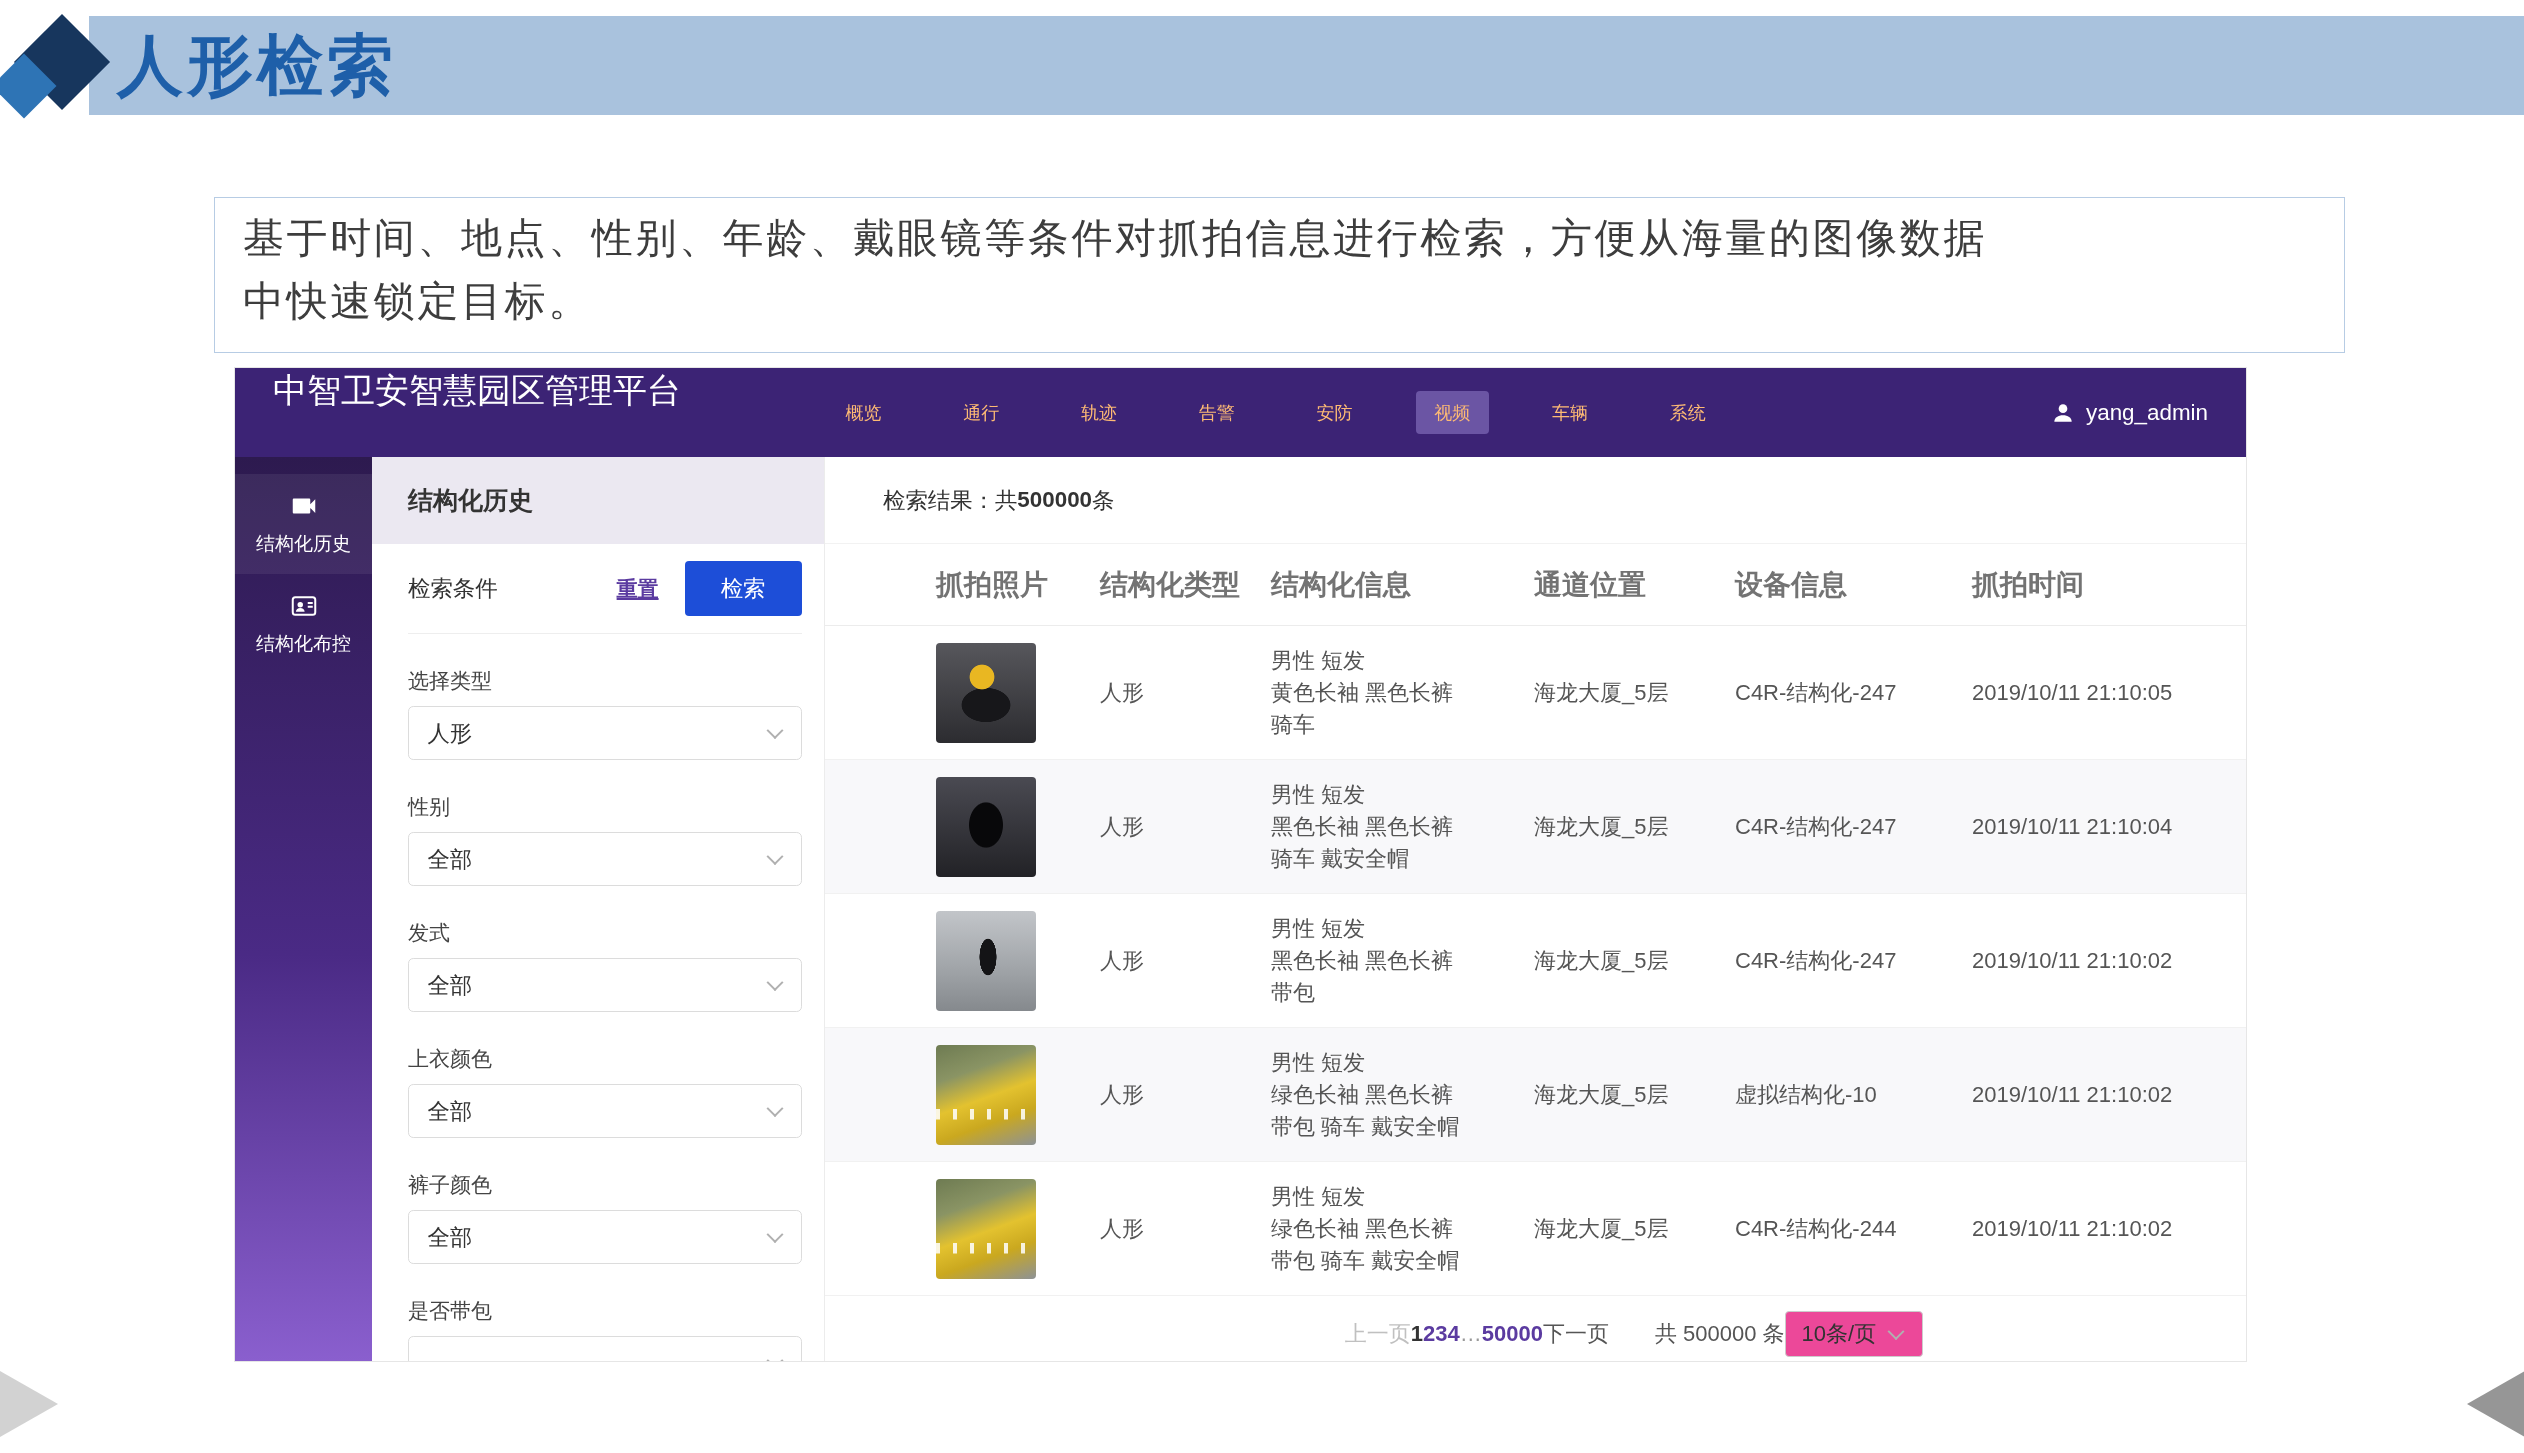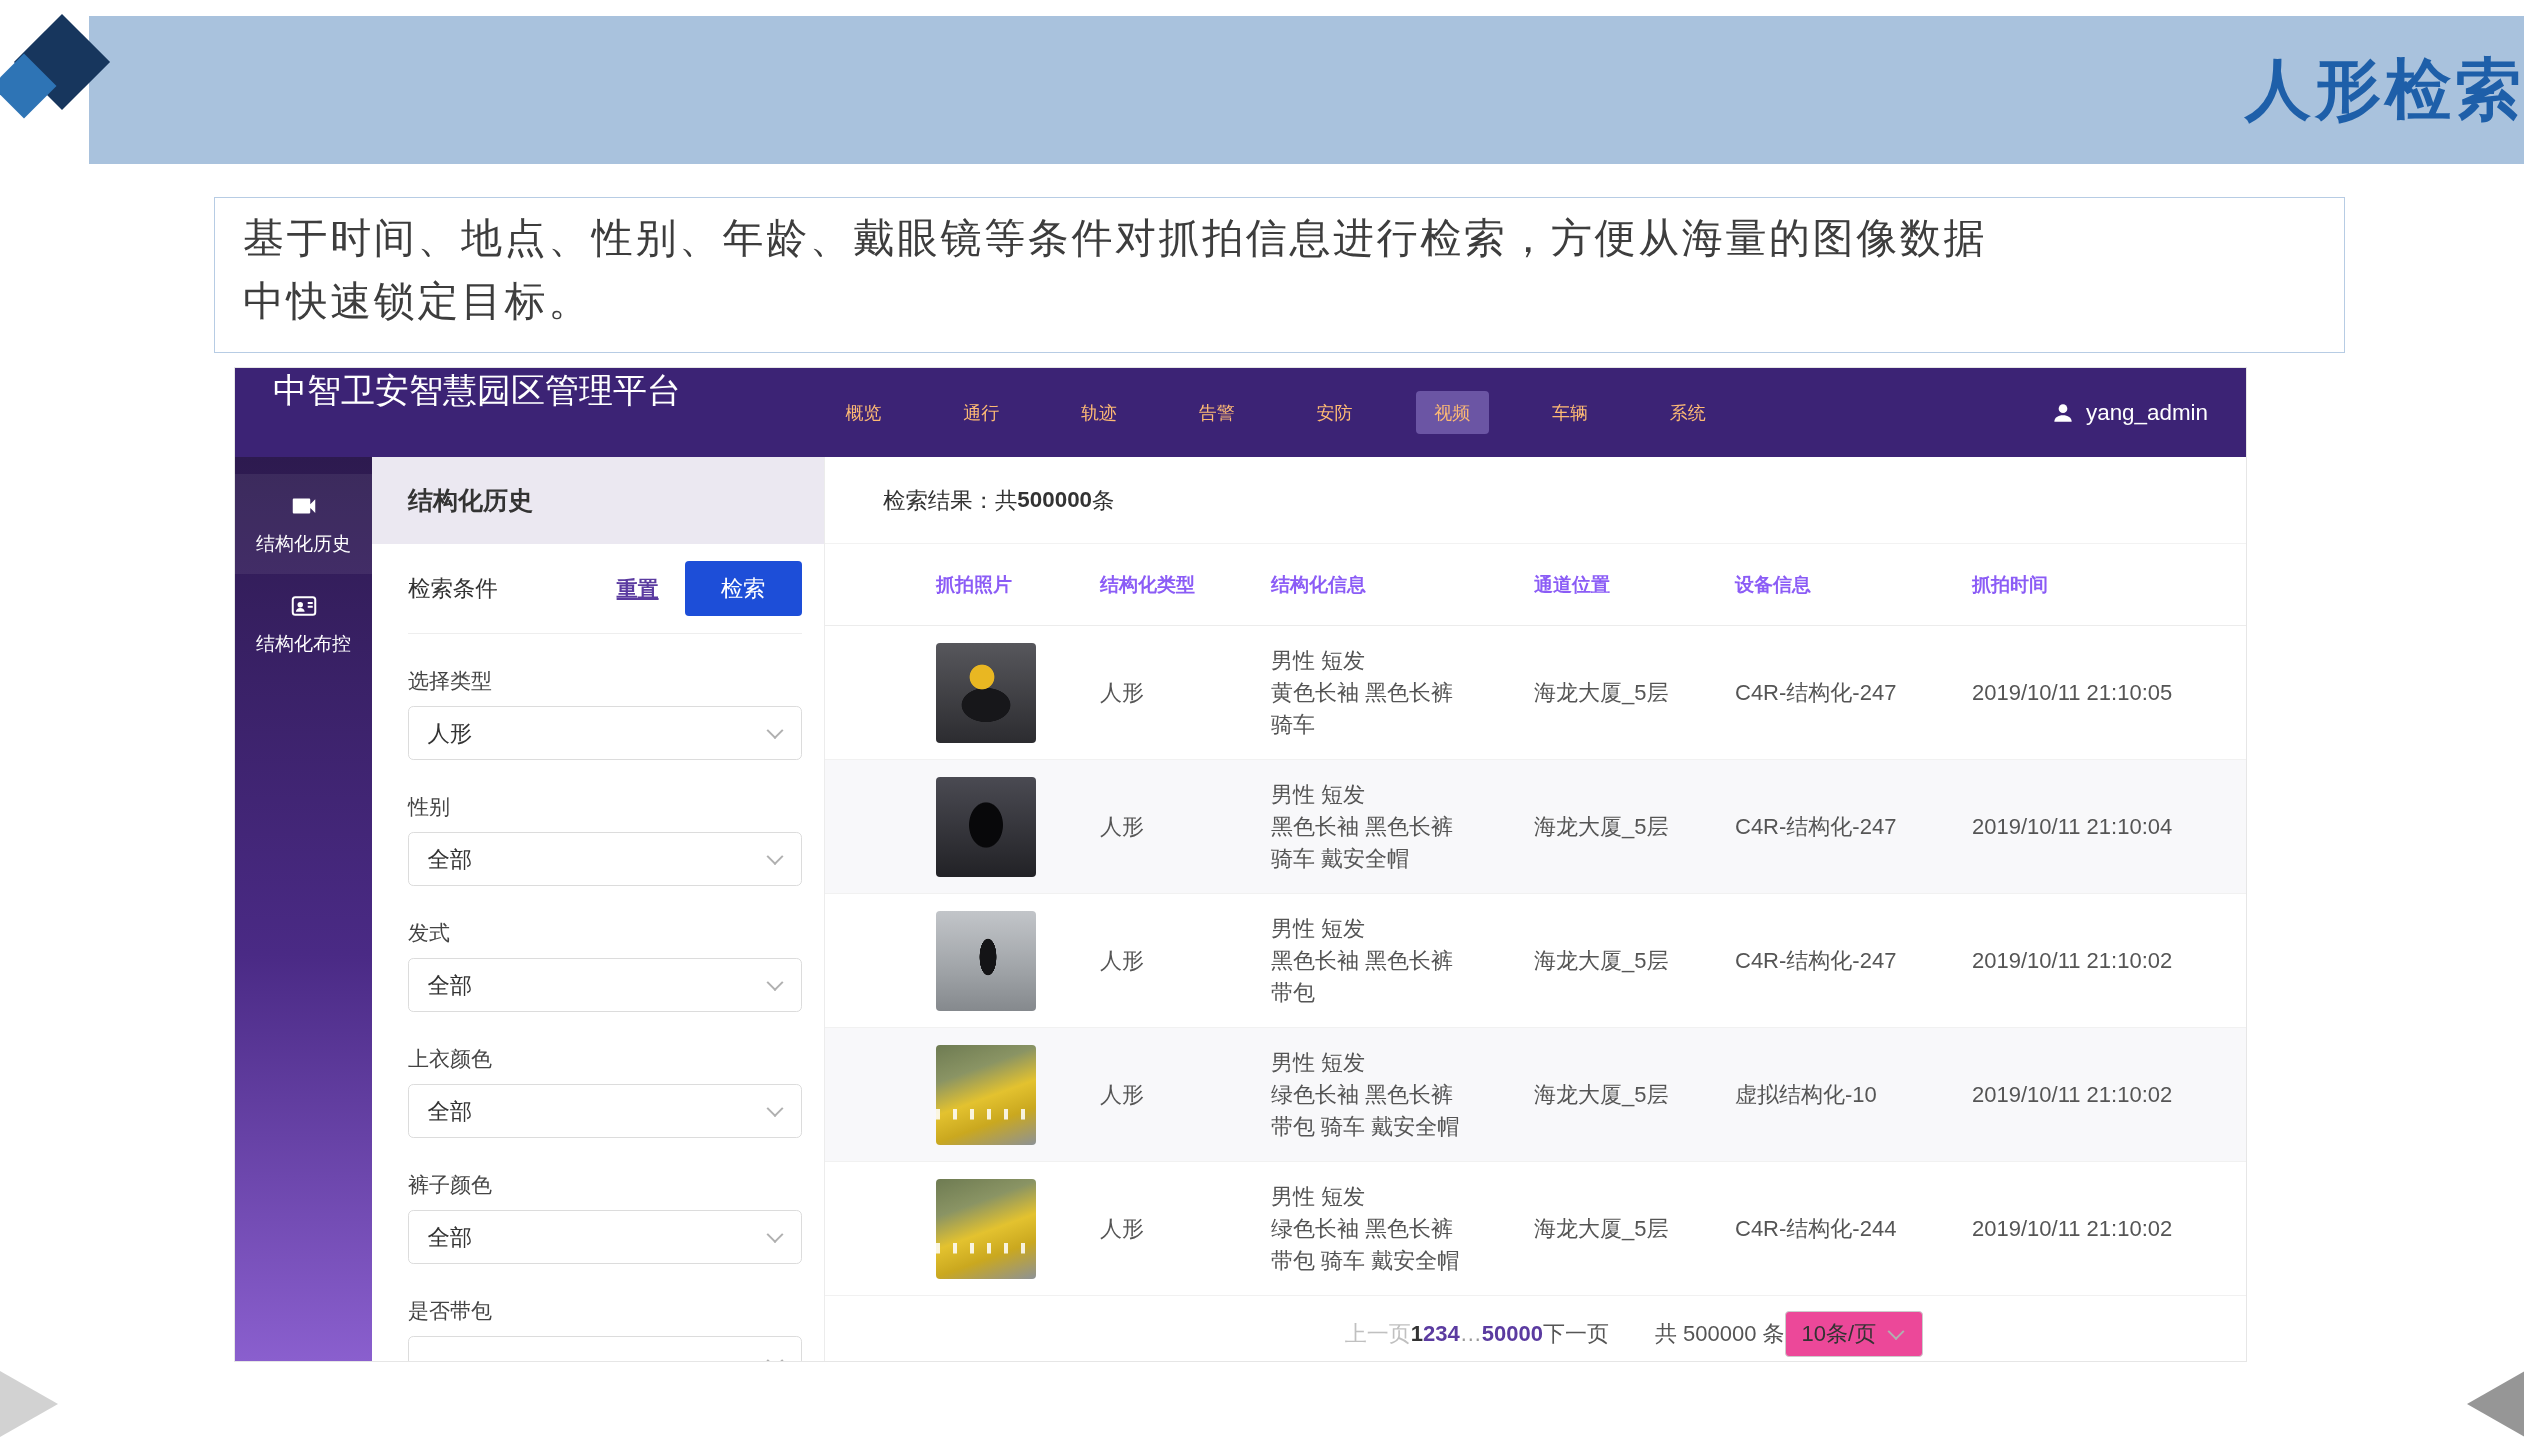--- a/index.html
+++ b/index.html
@@ -13,26 +13,25 @@
     width: 2525px;
     height: 1454px;
     background: #ffffff;
     overflow: hidden;
   }
 
   
   .title-banner {
     position: absolute;
     left: 89px; top: 16px;
-    width: 2436px; height: 148px;
+    width: 2436px; height: 99px;
     background: #a9c2dd;
     display: flex;
     align-items: center;
     padding-left: 28px;
-    justify-content: flex-end;
   }
   .title-banner .title-text {
     font-size: 66px;
     font-weight: bold;
     color: #1e5fa9;
     letter-spacing: 4px;
   }
   .diamond-back {
     position: absolute; left: 28px; top: 28px;
     width: 68px; height: 68px;
@@ -250,23 +249,23 @@
 
   .table-grid {
     display: grid;
     grid-template-columns: 164px 171px 263px 201px 237px 1fr;
     padding-left: 111px;
     padding-right: 26px;
     align-items: center;
   }
   .table-header {
     height: 82px;
-    font-size: 19px;
+    font-size: 28px;
     font-weight: bold;
-    color: #8b5cf6;
+    color: #737373;
     border-bottom: 1.3px solid #ececec;
     font-family: Liberation Mono, monospace;
   }
   .table-row {
     height: 134px;
     border-bottom: 1.3px solid #f1f1f1;
     font-size: 22px;
     color: #555555;
     cursor: pointer;
   }

